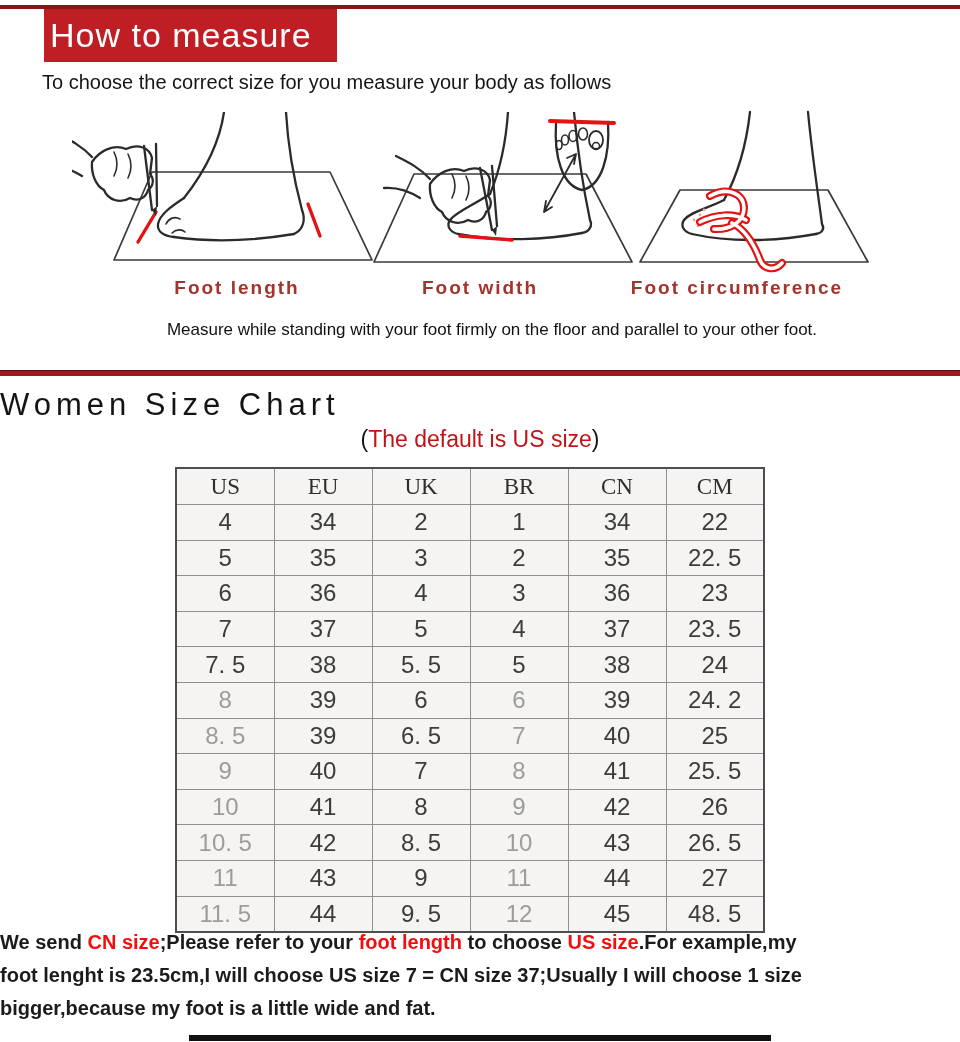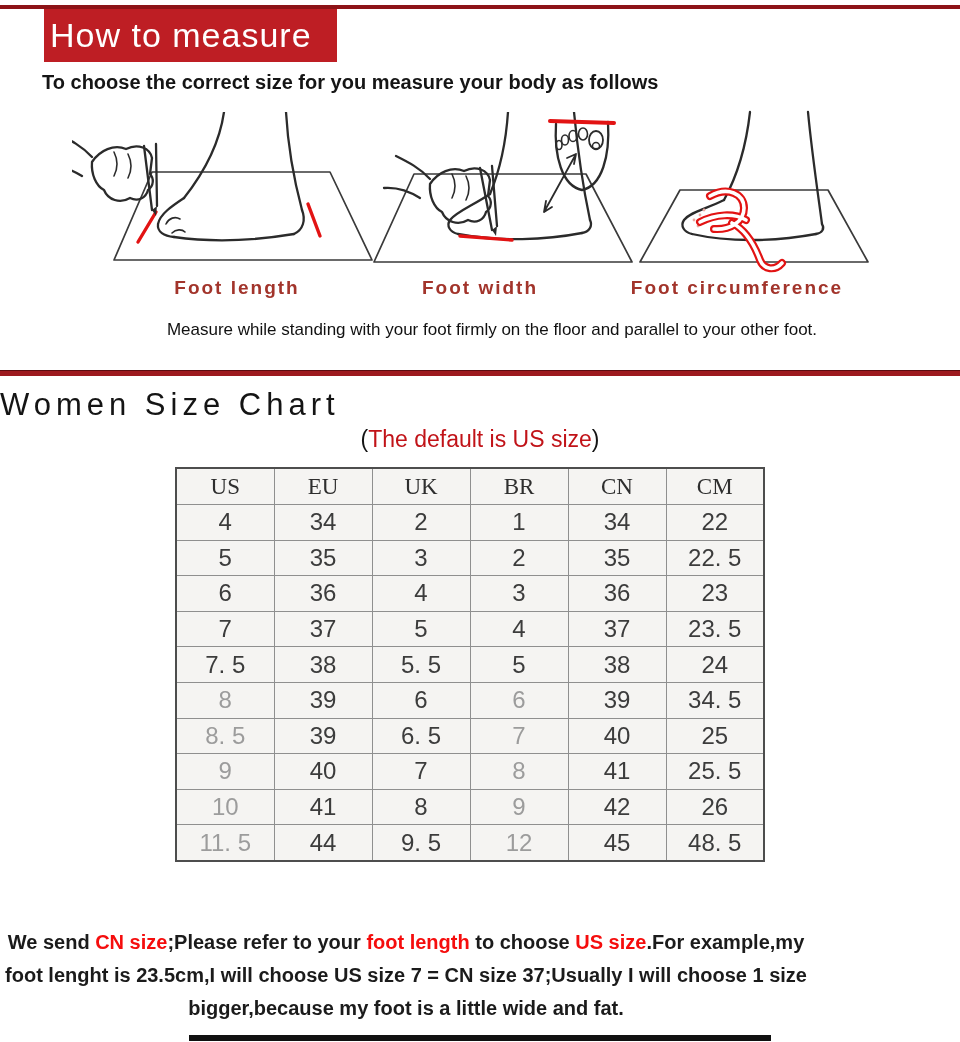--- a/index.html
+++ b/index.html
@@ -1,21 +1,21 @@
 <!DOCTYPE html>
 <html><head>
 <meta charset="utf-8">
 <style>
   html,body{margin:0;padding:0;background:#ffffff;}
   .canvas{position:relative;width:960px;height:1042px;background:#ffffff;overflow:hidden;
           font-family:"Liberation Sans", sans-serif;}
   .top-line{position:absolute;left:0;top:5px;width:960px;height:4px;background:#8d1317;}
   .banner{position:absolute;left:44px;top:9px;width:293px;height:53px;background:#be1e24;}
   .banner-title{color:#ffffff;font-size:34px;line-height:53px;padding-left:6px;letter-spacing:1px;}
-  .subtitle{position:absolute;left:42px;top:71px;font-size:20px;color:#151515;font-weight:bold;}
+  .subtitle{position:absolute;left:42px;top:71px;font-size:20px;color:#151515;}
   .figure{position:absolute;top:112px;}
   .fig1{left:72px;}
   .fig2{left:348px;}
   .fig3{left:532px;top:110px;}
   .fig-label{position:absolute;top:277px;transform:translateX(-50%);font-size:19px;font-weight:bold;
              letter-spacing:2px;color:#a2342b;white-space:nowrap;}
   .lab1{left:237px;} .lab2{left:480px;} .lab3{left:737px;}
   .standing-note{position:absolute;left:0;top:320px;width:960px;text-align:center;
                  font-size:17px;color:#111111;padding-left:12px;}
   .divider{position:absolute;left:0;top:370px;width:960px;height:5px;background:#9d1a1e;
@@ -25,21 +25,21 @@
   .chart-subtitle{position:absolute;left:0;top:426px;width:960px;text-align:center;font-size:23px;
                   color:#141414;}
   .chart-subtitle .hl{color:#c11318;}
   .size-table{position:absolute;left:175px;top:467px;width:590px;border-collapse:collapse;
               table-layout:fixed;background:#f5f4f2;border:2px solid #4d4d4d;}
   .size-table th{font-family:"Liberation Serif", serif;font-weight:normal;font-size:23px;color:#2e2e2e;
                  height:33px;border:1px solid #8f8f8f;text-align:center;margin-top:16px;}
   .size-table td{font-size:24px;color:#3c3c3c;height:32.6px;border:1px solid #8f8f8f;
                  text-align:center;white-space:nowrap;}
   .size-table td.muted{color:#9c9c9c;}
-  .bottom-note{position:absolute;left:0;top:926px;width:812px;text-align:center;
+  .bottom-note{position:absolute;left:0;top:926px;width:812px;
                font-size:20px;font-weight:bold;color:#1b1b1b;line-height:33px;}
   .bottom-note .red{color:#f50d0d;}
   .bottom-bar{position:absolute;left:189px;top:1035px;width:582px;height:6px;background:#111111;}
   .ln{stroke:#2b2b2b;stroke-width:2.3;fill:none;stroke-linecap:round;stroke-linejoin:round;}
   .ppr{stroke:#3a3a3a;stroke-width:1.7;fill:none;stroke-linejoin:round;}
   .red{stroke:#e21313;stroke-width:3.4;fill:none;stroke-linecap:round;}
   .tape-o{stroke:#e21313;stroke-width:8;fill:none;stroke-linecap:round;}
   .tape-i{stroke:#ffffff;stroke-width:3.6;fill:none;stroke-linecap:round;}
 </style>
 </head>
@@ -186,21 +186,21 @@
           <td>5</td>
           <td>38</td>
           <td>24</td>
         </tr>
         <tr>
           <td class="muted">8</td>
           <td>39</td>
           <td>6</td>
           <td class="muted">6</td>
           <td>39</td>
-          <td>34. 5</td>
+          <td>24. 2</td>
         </tr>
         <tr>
           <td class="muted">8. 5</td>
           <td>39</td>
           <td>6. 5</td>
           <td class="muted">7</td>
           <td>40</td>
           <td>25</td>
         </tr>
         <tr>
@@ -213,20 +213,36 @@
         </tr>
         <tr>
           <td class="muted">10</td>
           <td>41</td>
           <td>8</td>
           <td class="muted">9</td>
           <td>42</td>
           <td>26</td>
         </tr>
         <tr>
+          <td class="muted">10. 5</td>
+          <td>42</td>
+          <td>8. 5</td>
+          <td class="muted">10</td>
+          <td>43</td>
+          <td>26. 5</td>
+        </tr>
+        <tr>
+          <td class="muted">11</td>
+          <td>43</td>
+          <td>9</td>
+          <td class="muted">11</td>
+          <td>44</td>
+          <td>27</td>
+        </tr>
+        <tr>
           <td class="muted">11. 5</td>
           <td>44</td>
           <td>9. 5</td>
           <td class="muted">12</td>
           <td>45</td>
           <td>48. 5</td>
         </tr>
       </tbody>
   </table>
 

